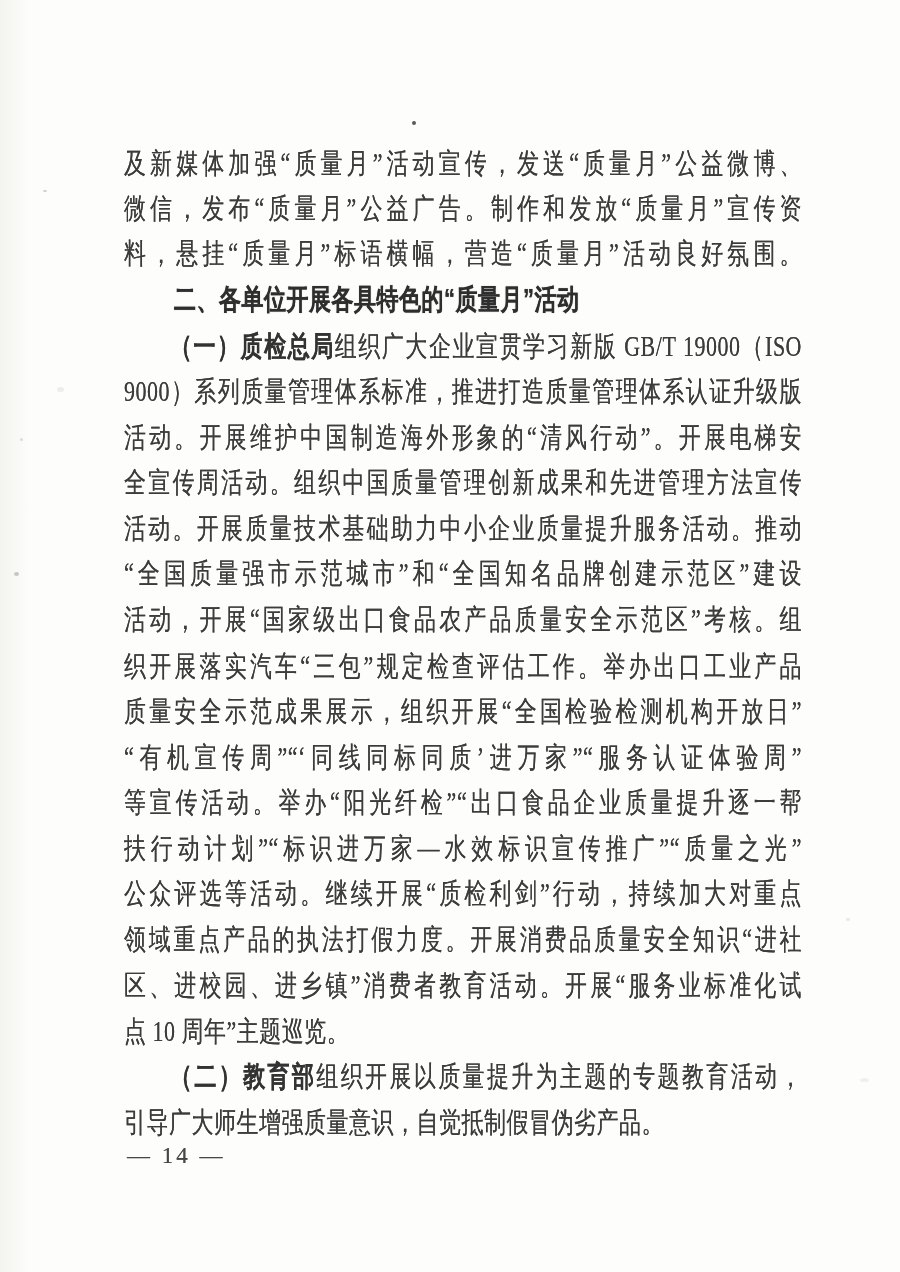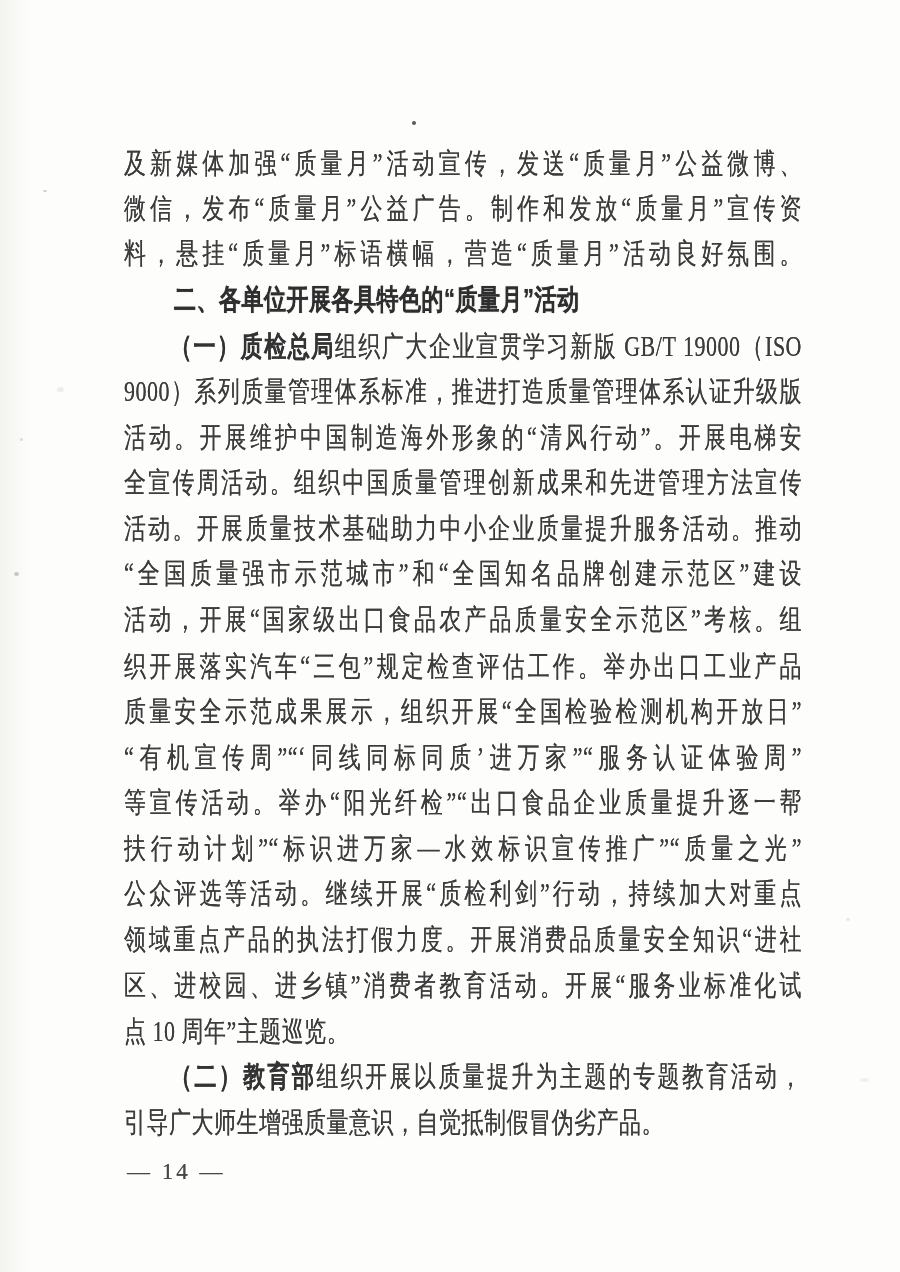--- a/index.html
+++ b/index.html
@@ -31,21 +31,20 @@
     font-family:"Liberation Sans","DejaVu Sans",sans-serif;
     font-weight:700;color:#2e2e2e;
     text-align:left;text-align-last:left;text-indent:50px;
     text-shadow:0 0 .6px rgba(40,40,40,.9);
   }
   .lead{font-weight:700;color:#333;}
   .footer{
     position:absolute;left:127px;top:1143px;
     font-size:23px;color:#474747;letter-spacing:3px;
     text-shadow:0 0 .4px rgba(70,70,70,.8);
-    margin-top:16px;
   }
   .speck{position:absolute;border-radius:50%;}
   .speck.s1{left:412px;top:121px;width:4px;height:4px;background:#5a5a58;}
   .speck.s2{left:43px;top:190px;width:4px;height:2px;background:#cfcfcb;}
   .speck.s3{left:57px;top:387px;width:7px;height:5px;background:#ededea;}
   .speck.s4{left:14px;top:572px;width:5px;height:4px;background:#c6c6c2;}
   .speck.s5{left:20px;top:438px;width:3px;height:3px;background:#dddbd6;}
   .speck.s6{left:860px;top:1078px;width:9px;height:4px;background:#f0f0ed;}
   .speck.s7{left:846px;top:918px;width:4px;height:3px;background:#e8e8e5;}
 </style>

